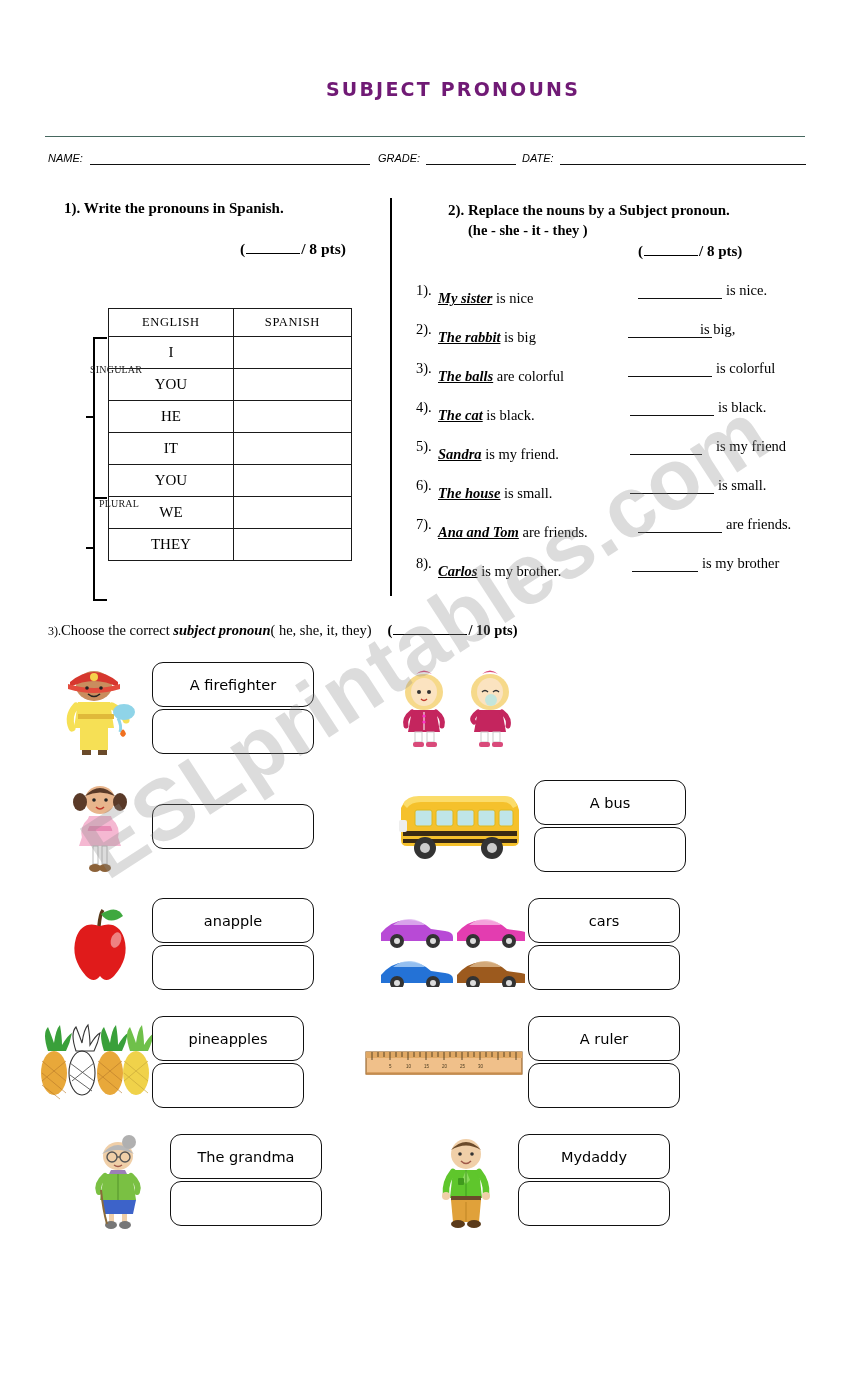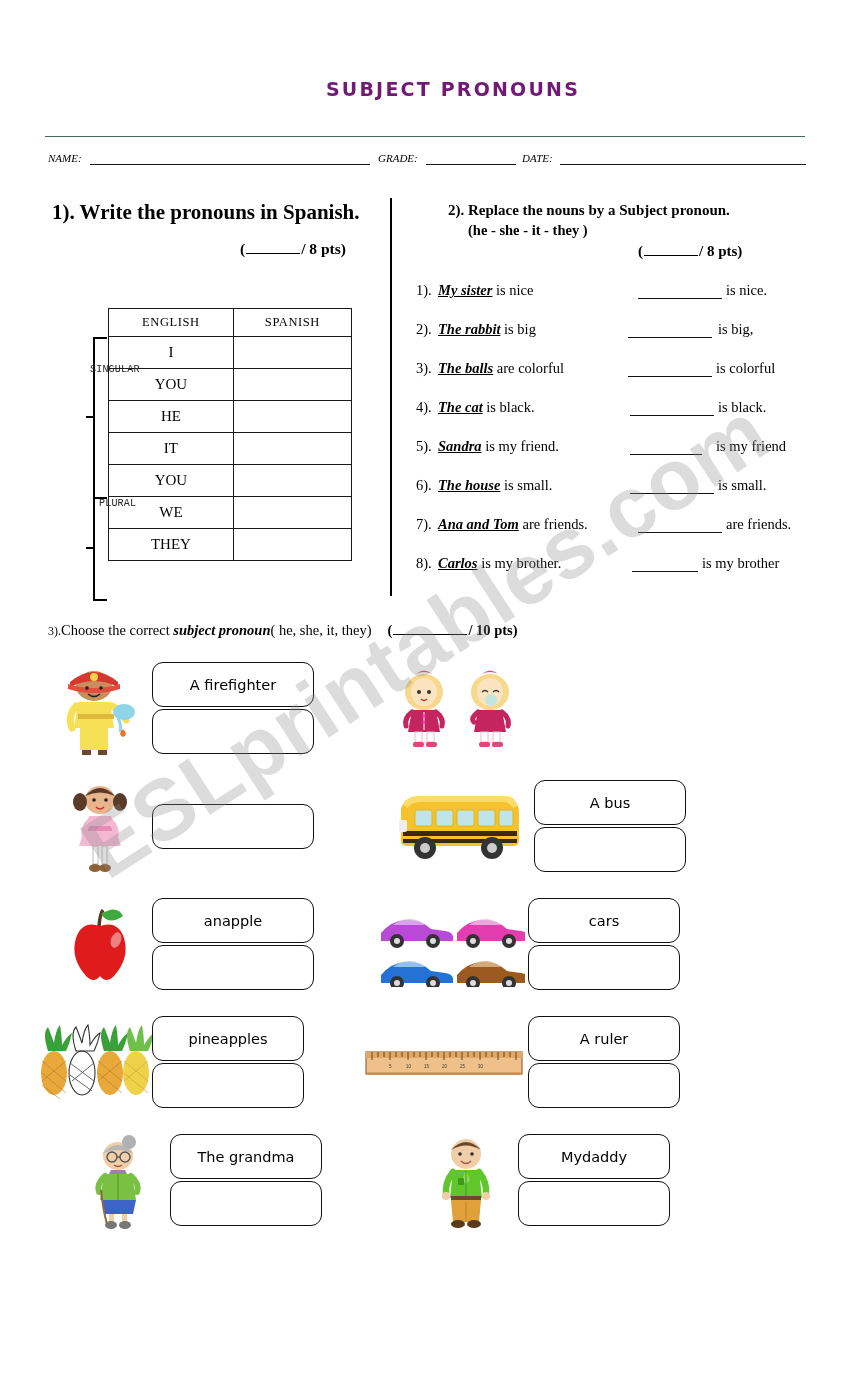--- a/index.html
+++ b/index.html
@@ -64,21 +64,21 @@
     height: 0;
     border-top: 1.6px solid #46675f;
   }
 
   .namerow {
     position: absolute;
     left: 48px;
     top: 150px;
     width: 760px;
     height: 20px;
-    font-family: Liberation Serif, serif;
+    font-family: Liberation Sans, sans-serif;
     font-style: italic;
     font-size: 11px;
   }
   .namerow .lbl {
     position: absolute;
     white-space: nowrap;
   }
   .namerow .ln {
     position: absolute;
     border-bottom: 1px solid #111;
@@ -97,25 +97,25 @@
     left: 390px;
     top: 198px;
     width: 0;
     height: 398px;
     border-left: 2.4px solid #000;
   }
 
   
   .ex1-head {
     position: absolute;
-    left: 52px;
+    left: 64px;
     top: 200px;
     font-family: "Liberation Serif", serif;
     font-weight: bold;
-    font-size: 21px;
+    font-size: 15px;
     white-space: nowrap;
   }
   .ex1-pts {
     position: absolute;
     left: 240px;
     top: 240px;
     font-family: "Liberation Serif", serif;
     font-weight: bold;
     font-size: 15.5px;
     white-space: nowrap;
@@ -176,21 +176,21 @@
     width: 8px;
     height: 0;
     border-top: 2px solid #000;
     z-index: 3;
   }
   .tick-sing { top: 416px; }
   .tick-plur { top: 547px; }
 
   .grouplabel {
     position: absolute;
-    font-family: Liberation Mono, monospace;
+    font-family: Liberation Serif, serif;
     font-size: 10px;
     color: #222;
     letter-spacing: 0.2px;
     z-index: 4;
     white-space: nowrap;
   }
   .gl-sing { left: 90px; top: 364px; }
   .gl-plur { left: 99px; top: 498px; }
 
   
@@ -237,21 +237,21 @@
     white-space: nowrap;
   }
   .ex2-num   { position: absolute; left: 0px; top: 0; }
   .ex2-noun  {
     position: absolute;
     left: 22px; top: 0;
     font-weight: bold;
     font-style: italic;
     text-decoration: underline;
   }
-  .ex2-rest  { position: absolute; left: 22px; top: 0; text-align: right; }
+  .ex2-rest  { position: absolute; left: 22px; top: 8px; text-align: right; }
   .ex2-ansln {
     position: absolute;
     top: 1px;
     border-bottom: 1.2px solid #111;
     height: 15px;
   }
   .ex2-tail  { position: absolute; top: 0; }
 
   
   .ex3-head {
@@ -399,21 +399,21 @@
     <div class="ex2-item">
       <span class="ex2-num">1).</span>
       <span class="ex2-rest"><span class="ex2-noun" style="position:static">My sister</span><span> is nice</span></span>
       <span class="ex2-ansln" style="left:222px;width:84px"></span>
       <span class="ex2-tail" style="left:310px"> is nice.</span>
     </div>
     <div class="ex2-item">
       <span class="ex2-num">2).</span>
       <span class="ex2-rest"><span class="ex2-noun" style="position:static">The rabbit</span><span> is big</span></span>
       <span class="ex2-ansln" style="left:212px;width:84px"></span>
-      <span class="ex2-tail" style="left:302px"> is big,</span>
+      <span class="ex2-tail" style="left:284px"> is big,</span>
     </div>
     <div class="ex2-item">
       <span class="ex2-num">3).</span>
       <span class="ex2-rest"><span class="ex2-noun" style="position:static">The balls</span><span> are colorful</span></span>
       <span class="ex2-ansln" style="left:212px;width:84px"></span>
       <span class="ex2-tail" style="left:300px"> is colorful</span>
     </div>
     <div class="ex2-item">
       <span class="ex2-num">4).</span>
       <span class="ex2-rest"><span class="ex2-noun" style="position:static">The cat</span><span> is black.</span></span>

